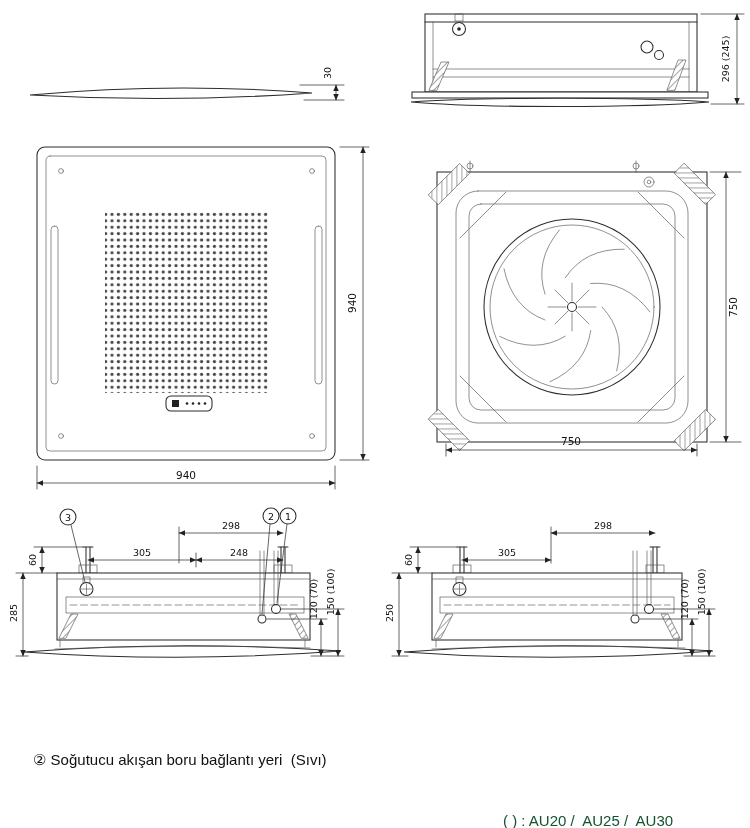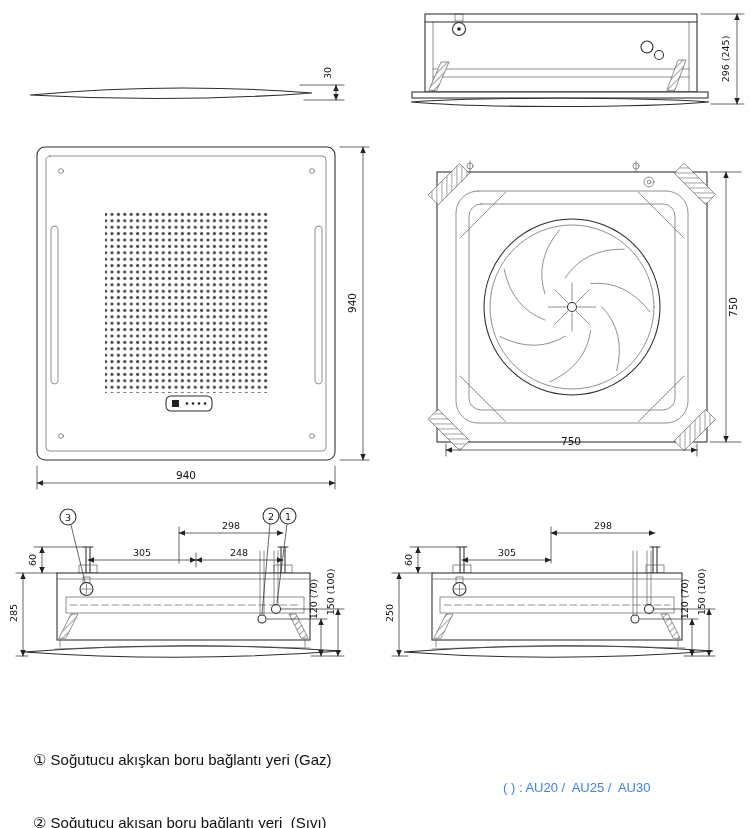--- a/index.html
+++ b/index.html
@@ -6,21 +6,21 @@
   .stage{position:relative;width:750px;height:828px;background:#fff;font-family:"Liberation Sans",sans-serif;overflow:hidden;}
   .stage svg{position:absolute;left:0;top:0;}
   .view{fill:none;stroke:#2d2d2d;stroke-width:1.05;stroke-linecap:round;}
   .thin{stroke-width:0.65;stroke:#555;}
   .dl{stroke:#333;stroke-width:0.75;fill:none;}
   .dash{stroke-dasharray:7 3.5;stroke-width:0.7;stroke:#666;}
   text{stroke:none;}
   .dim{fill:#111;font-family:"DejaVu Sans",sans-serif;font-size:10.5px;}
   .dimS{font-size:9.5px;}
   .legend{position:absolute;left:33px;top:707px;font-size:15px;color:#111;line-height:21px;white-space:pre;}
-  .model-note{position:absolute;left:503px;top:780px;font-size:13px;color:#3b82f6;white-space:pre;}
+  .model-note{position:absolute;left:503px;top:812px;font-size:15px;color:#14532d;white-space:pre;}
 </style>
 </head>
 <body>
 
 <div class="stage">
 <svg width="750" height="828" viewBox="0 0 750 828">
   <defs>
     <pattern id="dots" width="6.4" height="6.4" patternUnits="userSpaceOnUse">
       <circle cx="3.2" cy="3.2" r="1.65" fill="#4a4a4a"></circle>
     </pattern>
@@ -316,20 +316,19 @@
       <line x1="684" y1="656" x2="715" y2="656"></line>
       <line x1="692" y1="619" x2="692" y2="656" marker-start="url(#arr)" marker-end="url(#arr)"></line>
       <line x1="709" y1="609" x2="709" y2="656" marker-start="url(#arr)" marker-end="url(#arr)"></line>
     </g>
     <text class="dim dimS" x="688" y="599" text-anchor="middle" transform="rotate(-90 688 599)">120 (70)</text>
     <text class="dim dimS" x="705" y="592" text-anchor="middle" transform="rotate(-90 705 592)">150 (100)</text>
   </g>
 </svg>
 
   <div class="legend">
-    <div>① Soğutucu akışkan boru bağlantı yeri (Gaz)</div>
     <div>② Soğutucu akışan boru bağlantı yeri  (Sıvı)</div>
     
     
   </div>
 
   <div class="model-note">( ) : AU20 /  AU25 /  AU30</div>
 </div>
 
 </body></html>

